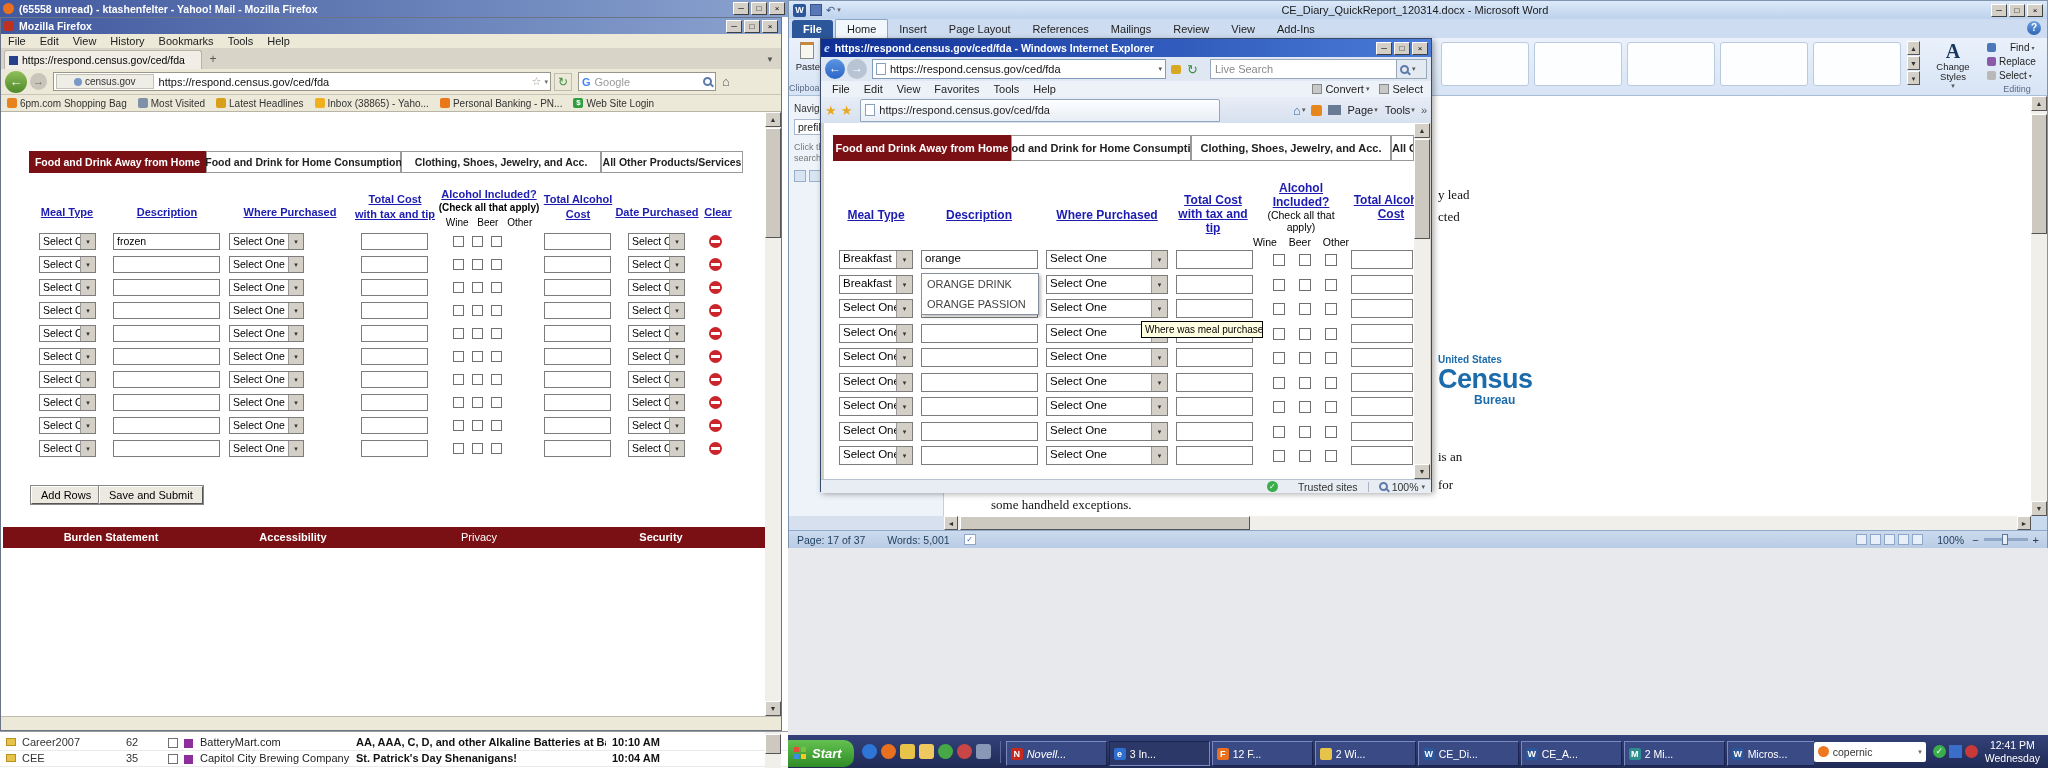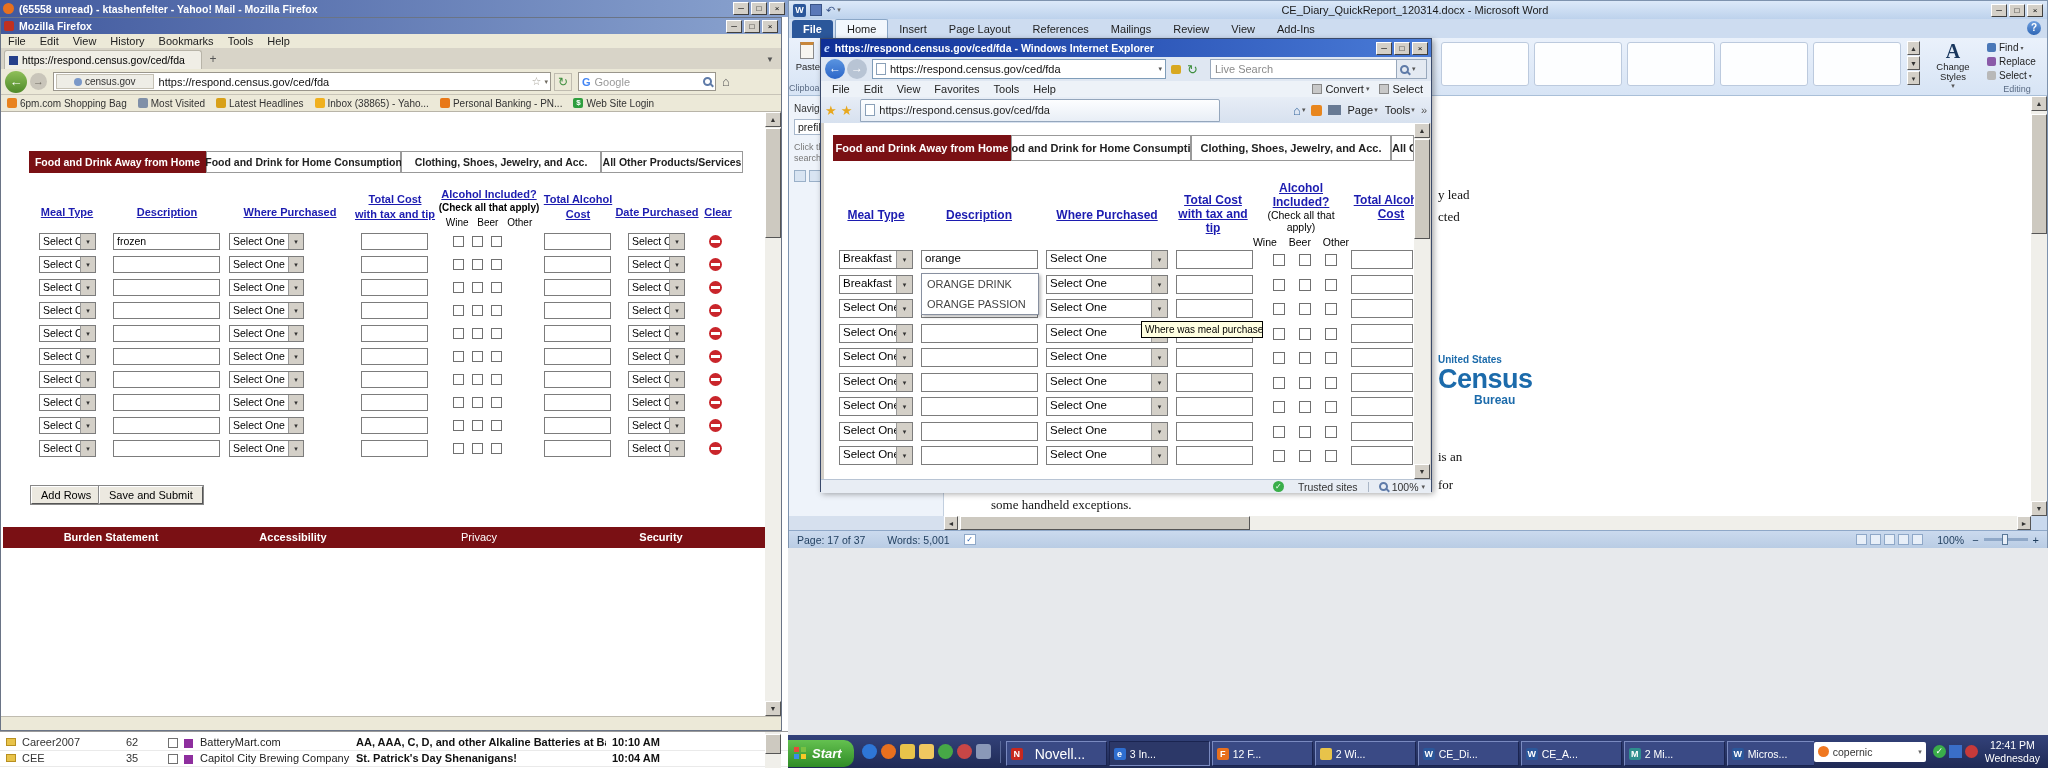--- a/index.html
+++ b/index.html
@@ -471,21 +471,21 @@
         <div class="sb-btn" style="height:14px;margin-top:1px">▾</div>
       </div>
       <div class="abs" style="left:1134px;top:2px;width:60px;height:52px;text-align:center">
         <div style="font-family:'Liberation Serif',serif;font-size:20px;font-weight:bold;color:#17365D;line-height:22px">A</div>
         <div style="font-size:9.5px;color:#1E1E1E;line-height:10px">Change Styles</div>
         <div style="font-size:7px;color:#555">▾</div>
       </div>
       <div class="abs" style="left:1198px;top:2px;width:60px">
         <div class="bar" style="height:14px">
           <span style="width:9px;height:9px;background:#4A78B8;border-radius:2px;flex:none"></span>
-          <span style="font-size:10px;margin-left:3px;color:#1E1E1E">Find</span>
+          <span style="font-size:10px;margin-left:14px;color:#1E1E1E">Find</span>
           <span style="font-size:6px;color:#555;margin-left:2px">▾</span>
         </div>
         <div class="bar" style="height:14px">
           <span style="width:9px;height:9px;background:#8A5AA8;border-radius:2px;flex:none"></span>
           <span style="font-size:10px;margin-left:3px;color:#1E1E1E">Replace</span>
         </div>
         <div class="bar" style="height:14px">
           <span style="width:9px;height:9px;background:#B8B8B8;border-radius:2px;flex:none"></span>
           <span style="font-size:10px;margin-left:3px;color:#1E1E1E">Select</span>
           <span style="font-size:6px;color:#555;margin-left:2px">▾</span>
@@ -795,21 +795,21 @@
       </div>
     <div class="abs sb" style="left:593px;top:84px;width:16px;height:356px">
       <div class="sb-btn" style="height:15px">▲</div>
       <div class="sb-thumb" style="position:absolute;top:16px;left:0;width:16px;height:100px"></div>
       <div class="sb-btn" style="position:absolute;bottom:0;left:0;width:16px;height:15px">▼</div>
     </div>
 
     <div class="abs bar" style="left:0;top:440px;width:610px;height:14px;background:#E8EDF4;border-top:1px solid #B8C4D4;font-size:10.5px;color:#333;padding:0 6px">
       <span class="bar" style="margin-left:auto">
         <span style="width:11px;height:11px;border-radius:50%;background:#3AAE4A;color:#fff;font-size:8px;line-height:11px;text-align:center;flex:none">✓</span>
-        <span style="margin-left:14px">Trusted sites</span>
+        <span style="margin-left:20px">Trusted sites</span>
       </span>
       <span style="width:1px;height:10px;background:#AAB6C6;margin:0 10px"></span>
       <span class="bar">
         <span class="mag"></span>
         <span style="margin-left:4px">100%</span>
         <span style="margin-left:3px;color:#555;font-size:7px">▾</span>
       </span>
     </div>
   </div>
 
@@ -829,21 +829,21 @@
         <div style="width: 15px; height: 15px; border-radius: 3px; background: rgb(232, 195, 74); margin-right: 4px; flex: 0 0 auto;"></div>
         <div style="width: 15px; height: 15px; border-radius: 3px; background: rgb(240, 200, 96); margin-right: 4px; flex: 0 0 auto;"></div>
         <div style="width: 15px; height: 15px; border-radius: 50%; background: rgb(70, 168, 70); margin-right: 4px; flex: 0 0 auto;"></div>
         <div style="width: 15px; height: 15px; border-radius: 50%; background: rgb(200, 70, 70); margin-right: 4px; flex: 0 0 auto;"></div>
         <div style="width: 15px; height: 15px; border-radius: 3px; background: rgb(138, 152, 184); margin-right: 4px; flex: 0 0 auto;"></div>
       </div>
     <div style="width:1px;height:22px;background:#5A6A9A;margin:0 5px;flex:none"></div>
     <div class="bar" id="task-buttons" style="flex:1;overflow:hidden">
         <div class="tbtn">
           <span style="width: 12px; height: 12px; background: rgb(200, 40, 30); color: rgb(255, 255, 255); font-size: 9px; line-height: 12px; text-align: center; font-weight: bold; border-radius: 2px; flex: 0 0 auto;">N</span>
-          <span style="margin-left: 12px; overflow: hidden; white-space: nowrap; font-size: 14px;">Novell...</span>
+          <span style="margin-left: 4px; overflow: hidden; white-space: nowrap; font-size: 11px; font-style: italic;">Novell...</span>
         </div>
         <div class="tbtn pressed">
           <span style="width: 12px; height: 12px; background: rgb(46, 110, 208); color: rgb(255, 255, 255); font-size: 9px; line-height: 12px; text-align: center; font-weight: bold; border-radius: 2px; flex: 0 0 auto;">e</span>
           <span style="margin-left: 4px; overflow: hidden; white-space: nowrap; font-size: 10.5px;">3 In...</span>
         </div>
         <div class="tbtn">
           <span style="width: 12px; height: 12px; background: rgb(232, 112, 30); color: rgb(255, 255, 255); font-size: 9px; line-height: 12px; text-align: center; font-weight: bold; border-radius: 2px; flex: 0 0 auto;">F</span>
           <span style="margin-left: 4px; overflow: hidden; white-space: nowrap; font-size: 10.5px;">12 F...</span>
         </div>
         <div class="tbtn">

